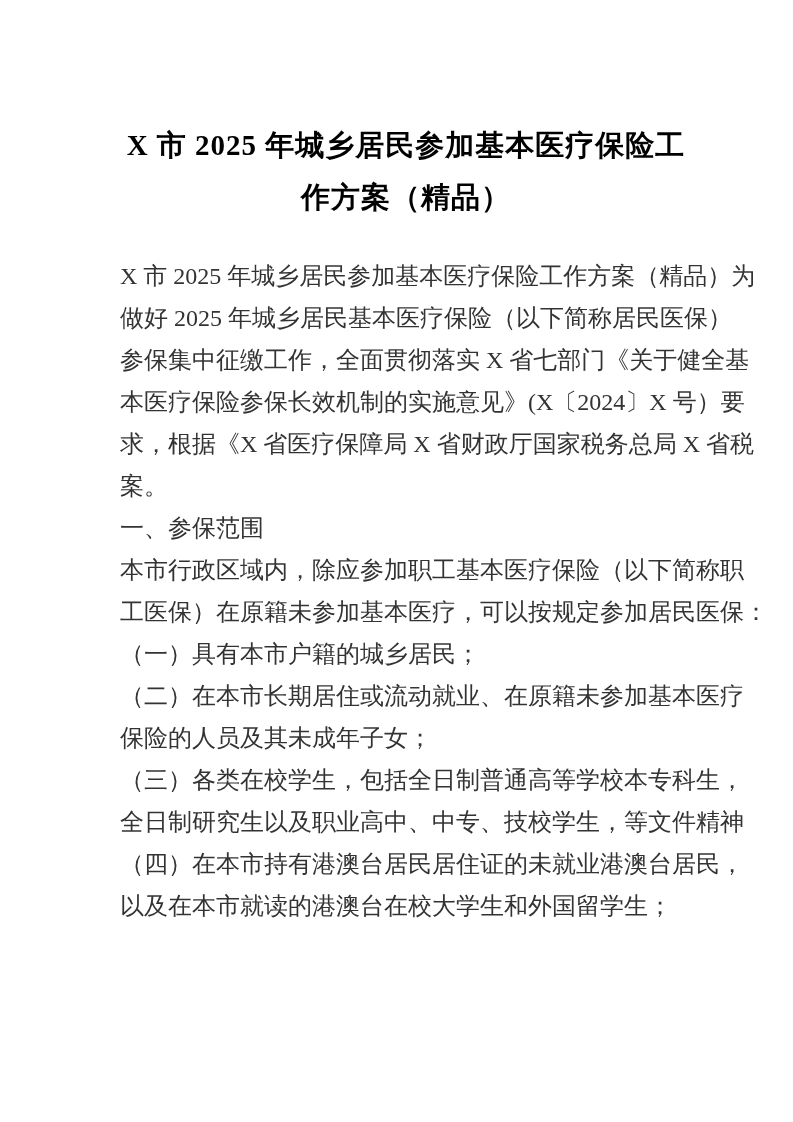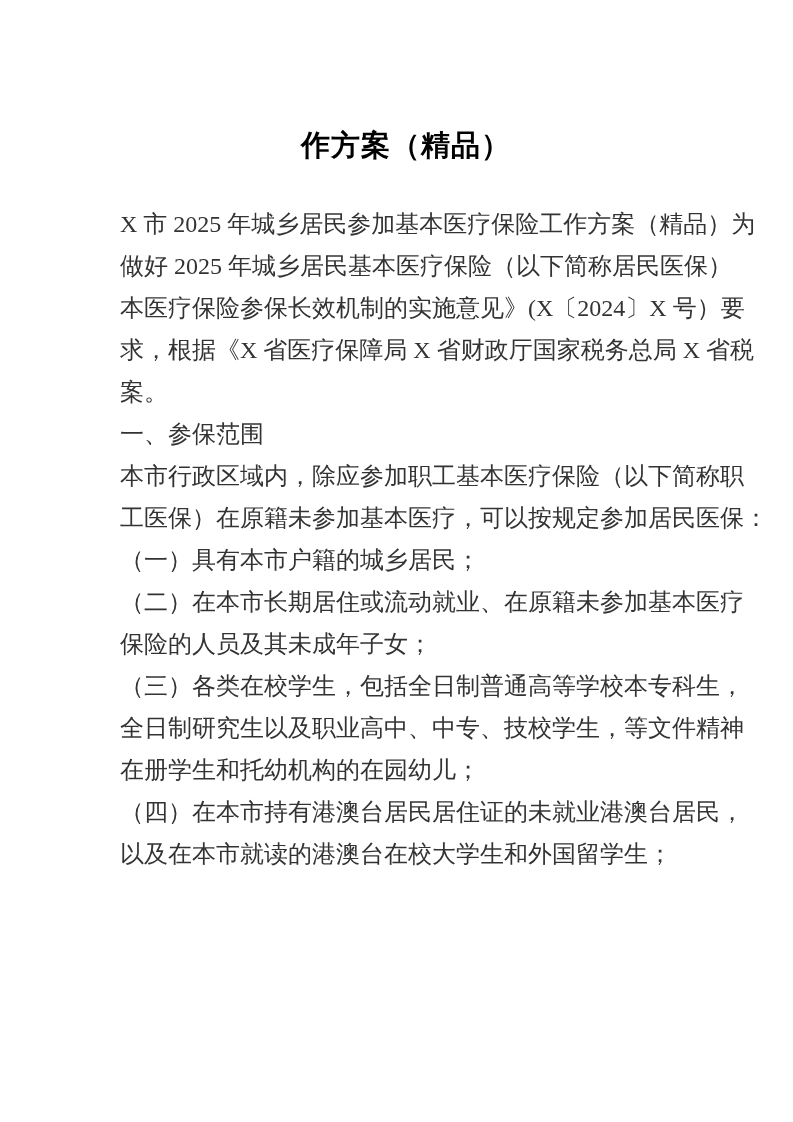--- a/index.html
+++ b/index.html
@@ -50,26 +50,28 @@
     text-align: left;
     text-align-last: left;
   }
 </style>
 </head>
 <body>
 
 <div class="page">
   <div class="doc">
     <div class="title">
+        <div class="title-line">X 市 2025 年城乡居民参加基本医疗保险工</div>
         <div class="title-line">作方案（精品）</div>
       </div>
     <div class="body-text">
         <div class="paragraph">
           <div class="line">X 市 2025 年城乡居民参加基本医疗保险工作方案（精品）为</div>
           <div class="line">做好 2025 年城乡居民基本医疗保险（以下简称居民医保）</div>
+          <div class="line">参保集中征缴工作，全面贯彻落实 X 省七部门《关于健全基</div>
           <div class="line">本医疗保险参保长效机制的实施意见》(X〔2024〕X 号）要</div>
           <div class="line">求，根据《X 省医疗保障局 X 省财政厅国家税务总局 X 省税</div>
           <div class="line natural">案。</div>
         </div>
         <div class="paragraph">
           <div class="line natural">一、参保范围</div>
         </div>
         <div class="paragraph">
           <div class="line">本市行政区域内，除应参加职工基本医疗保险（以下简称职</div>
           <div class="line natural">工医保）在原籍未参加基本医疗，可以按规定参加居民医保：</div>
@@ -77,21 +79,20 @@
         <div class="paragraph">
           <div class="line natural">（一）具有本市户籍的城乡居民；</div>
         </div>
         <div class="paragraph">
           <div class="line">（二）在本市长期居住或流动就业、在原籍未参加基本医疗</div>
           <div class="line natural">保险的人员及其未成年子女；</div>
         </div>
         <div class="paragraph">
           <div class="line">（三）各类在校学生，包括全日制普通高等学校本专科生，</div>
           <div class="line">全日制研究生以及职业高中、中专、技校学生，等文件精神</div>
-          <div class="line natural">在册学生和托幼机构的在园幼儿；</div>
         </div>
         <div class="paragraph">
           <div class="line">（四）在本市持有港澳台居民居住证的未就业港澳台居民，</div>
           <div class="line natural">以及在本市就读的港澳台在校大学生和外国留学生；</div>
         </div>
       </div>
   </div>
 </div>
 
 </body></html>

